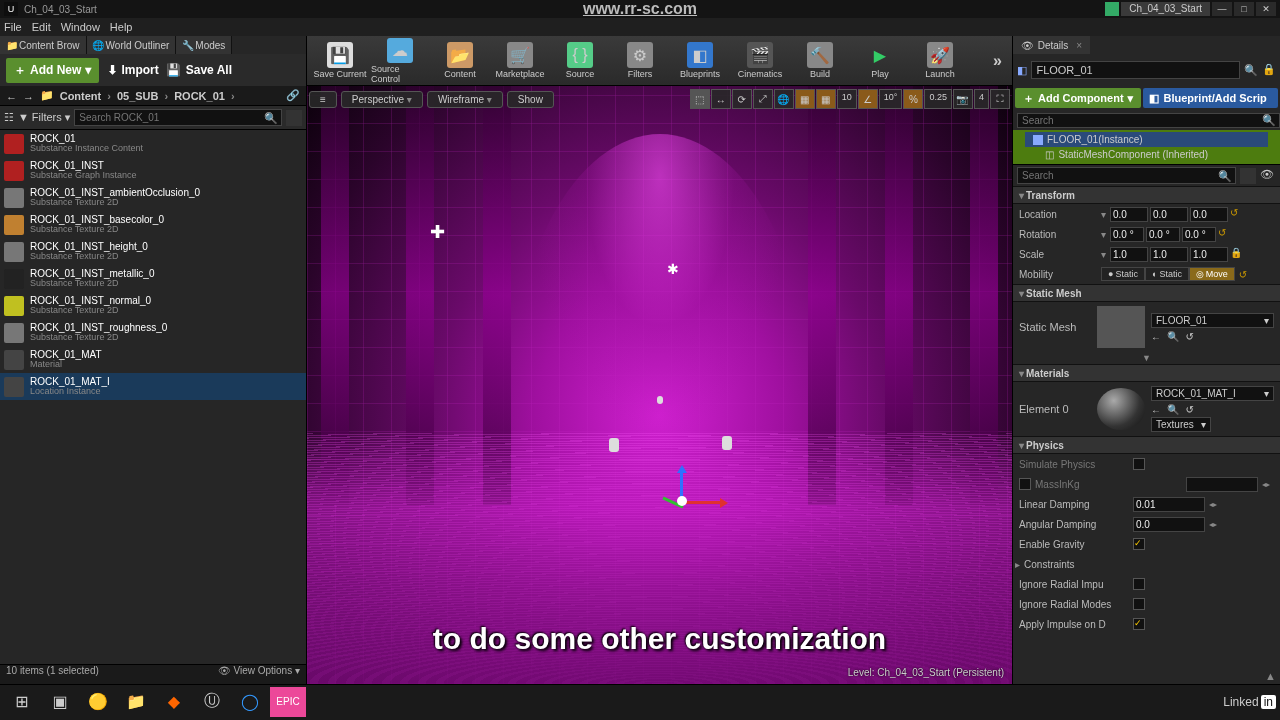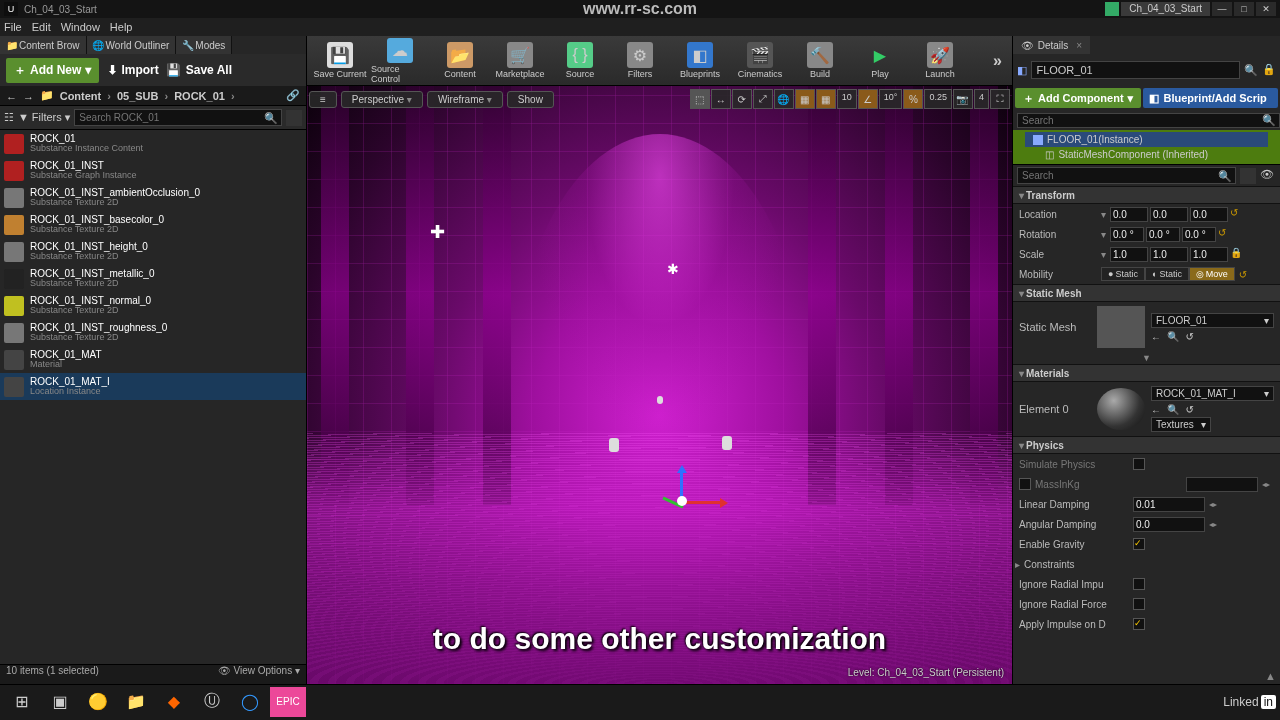--- a/index.html
+++ b/index.html
@@ -2,21 +2,21 @@
 <html><head>
   <meta charset="utf-8">
   <style>
     * { margin: 0; padding: 0; box-sizing: border-box; font-family: "Segoe UI", Tahoma, sans-serif; user-select: none; }
     html, body { width: 1280px; height: 720px; overflow: hidden; background: #1a1a1a; color: #cccccc; font-size: 11px; }
 
     
     .titlebar { height: 18px; background: #141414; display: flex; align-items: center; padding: 0 4px; }
     .titlebar .ue-logo { width: 14px; height: 14px; background: #0e0e0e; display:flex;align-items:center;justify-content:center;font-size:9px;color:#fff;}
     .titlebar .project-name { margin-left: 6px; color: #999; font-size: 10px; }
-    .titlebar .watermark { position: absolute; left: 50%; transform: translateX(-50%); color: #bbb; font-weight: bold; font-size: 16px; }
+    .titlebar .watermark { position: absolute; left: 50%; transform: translateX(-50%); color: #bbb; font-weight: bold; font-size: 16px; text-decoration: underline; }
     .titlebar .right { margin-left: auto; display: flex; gap: 2px; }
     .titlebar .prj-tab { background: #3a3a3a; padding: 1px 8px; font-size: 10px; color:#ccc;}
     .winbtn { width: 20px; height: 14px; background: #2a2a2a; display:flex;align-items:center;justify-content:center;font-size:9px;color:#ccc;}
 
     
     .menubar { height: 18px; background: #1f1f1f; display: flex; align-items: center; padding: 0 4px; gap: 10px; }
     .menubar span { color: #ccc; font-size: 11px; cursor: pointer; }
 
     
     .row-shelf { height: 50px; display: flex; }
@@ -543,21 +543,21 @@
       </div>
     <div class="prop-row" style="padding-left:2px">
         <span style="color:#888">▸</span>
         <div class="prop-label" style="width:110px">Constraints</div>
       </div>
     <div class="prop-row">
         <div class="prop-label" style="width:110px">Ignore Radial Impu</div>
         <div class="checkbox"></div>
       </div>
     <div class="prop-row">
-        <div class="prop-label" style="width:110px">Ignore Radial Force</div>
+        <div class="prop-label" style="width:110px">Ignore Radial Modes</div>
         <div class="checkbox"></div>
       </div>
     <div class="prop-row">
         <div class="prop-label" style="width:110px">Apply Impulse on D</div>
         <div class="checkbox on"></div>
       </div>
   </div>
 </div>
 
 <div class="taskbar">

